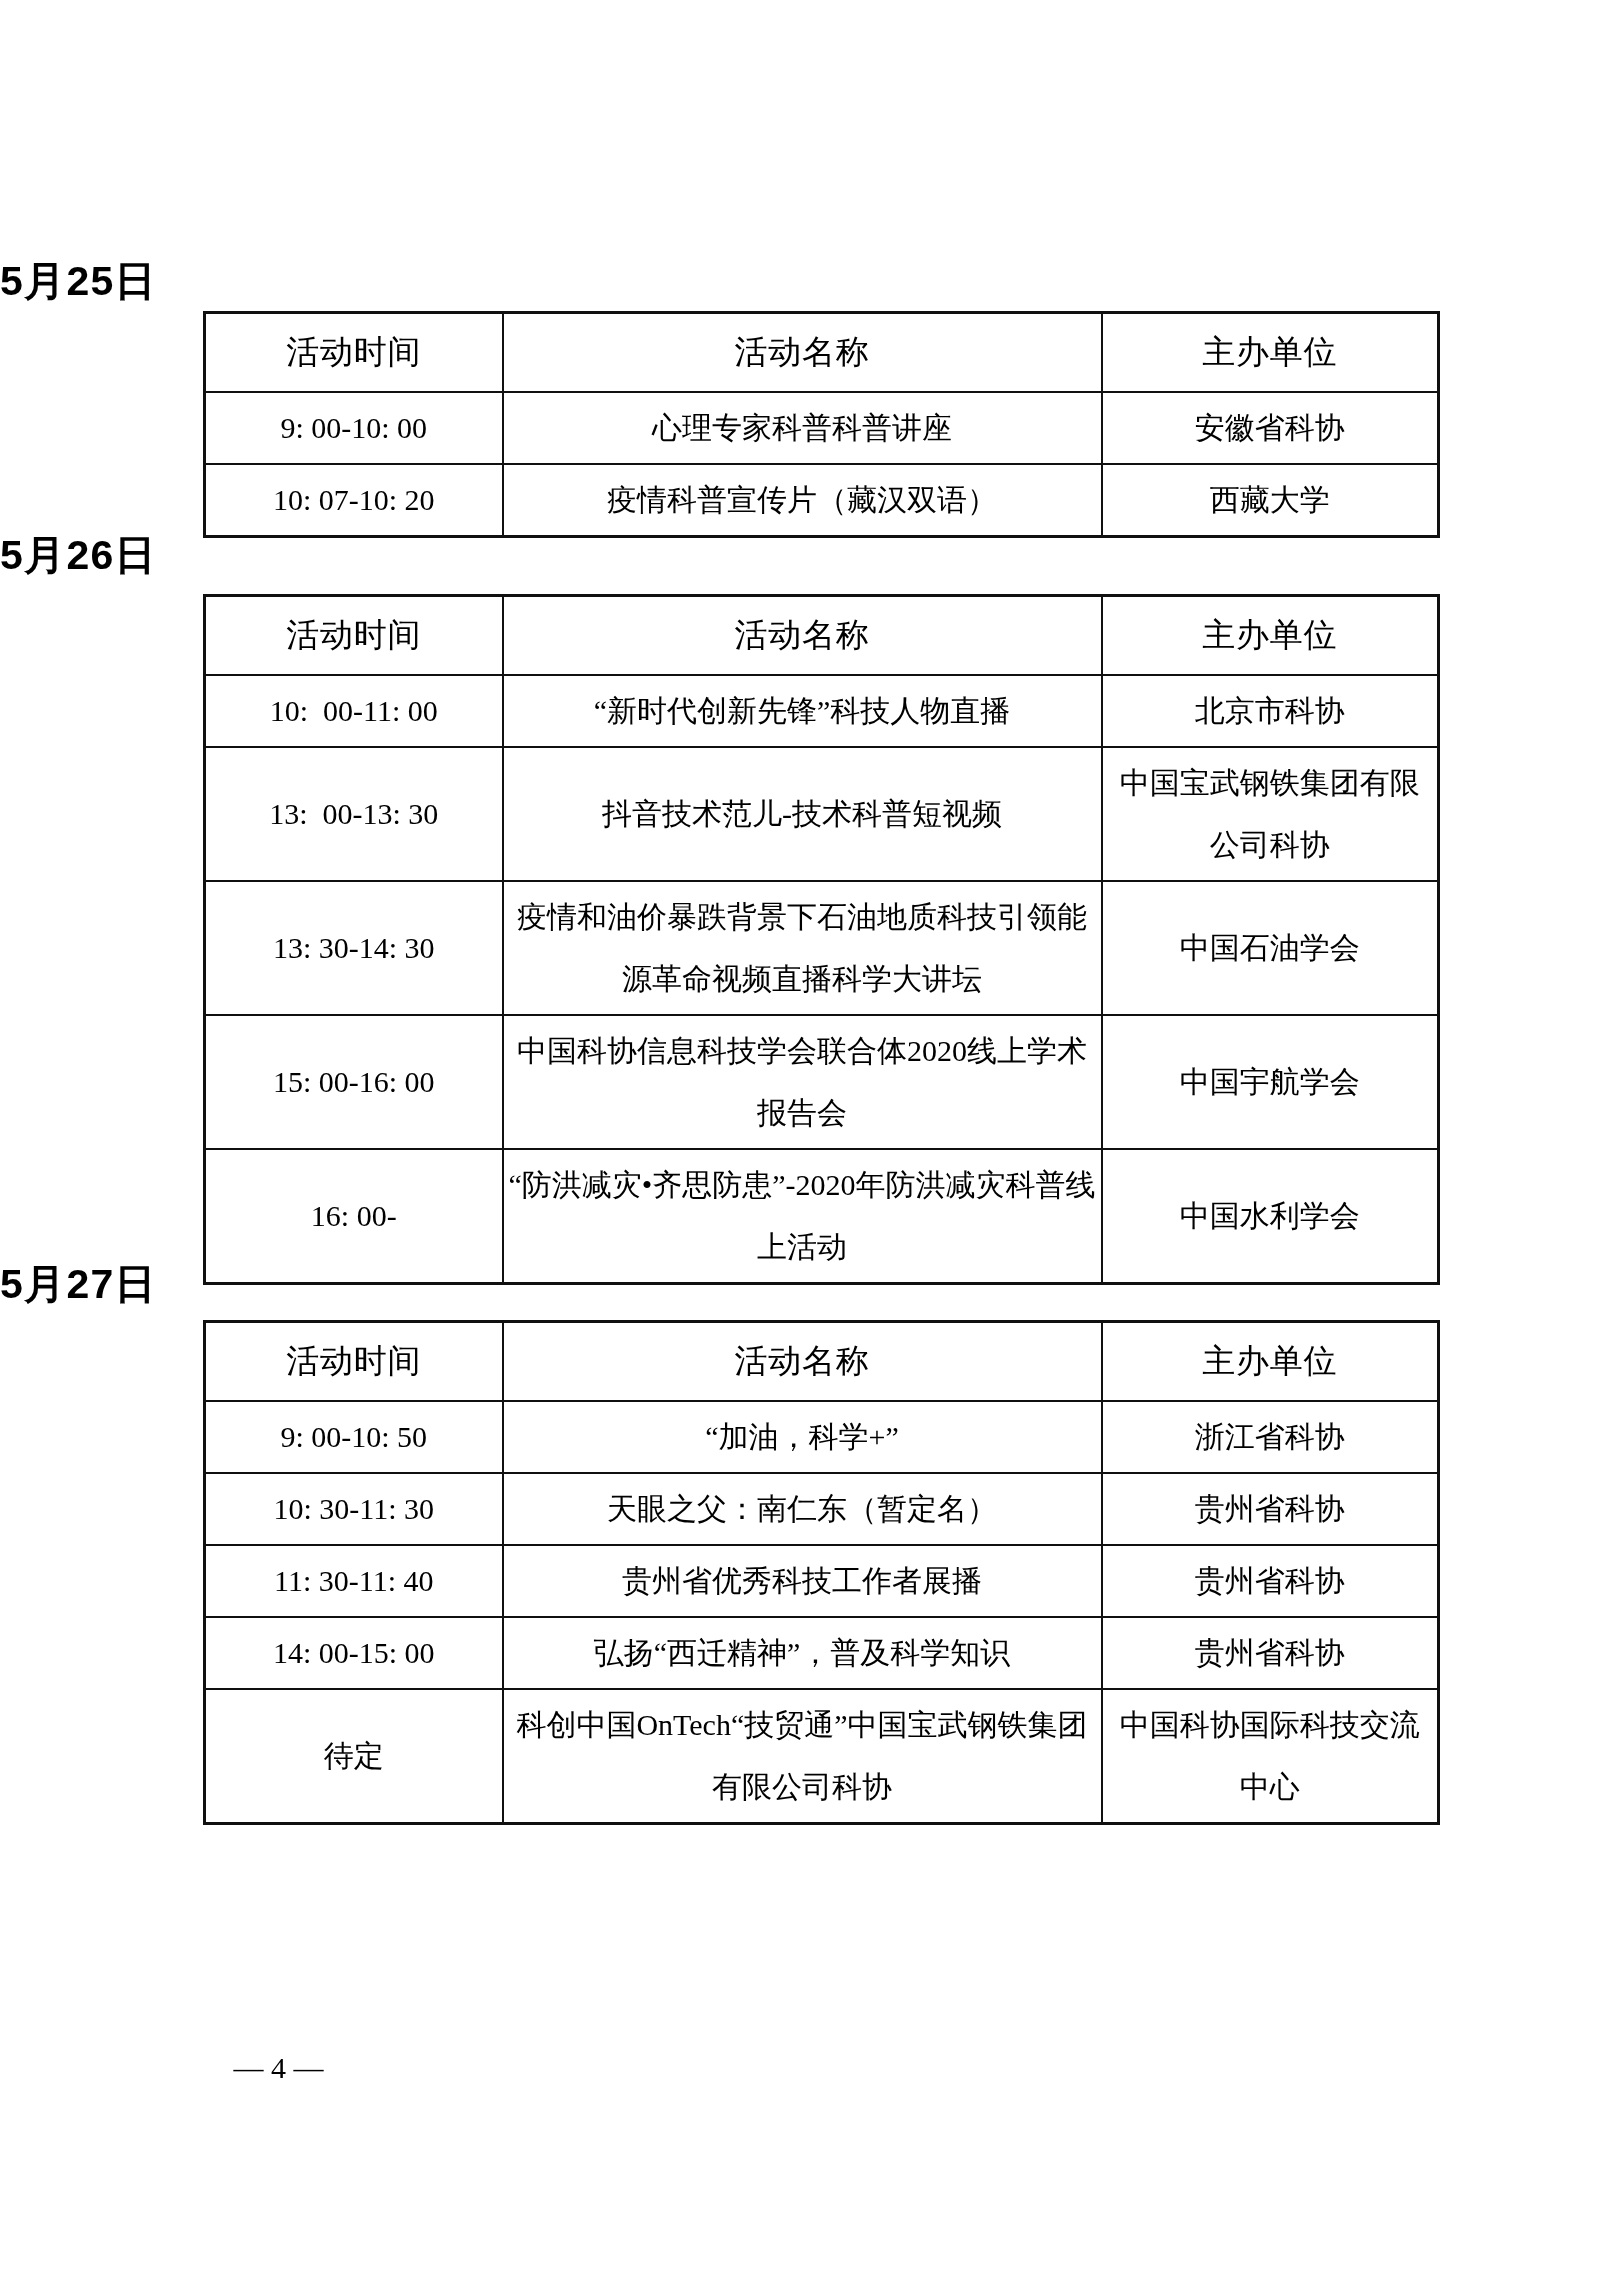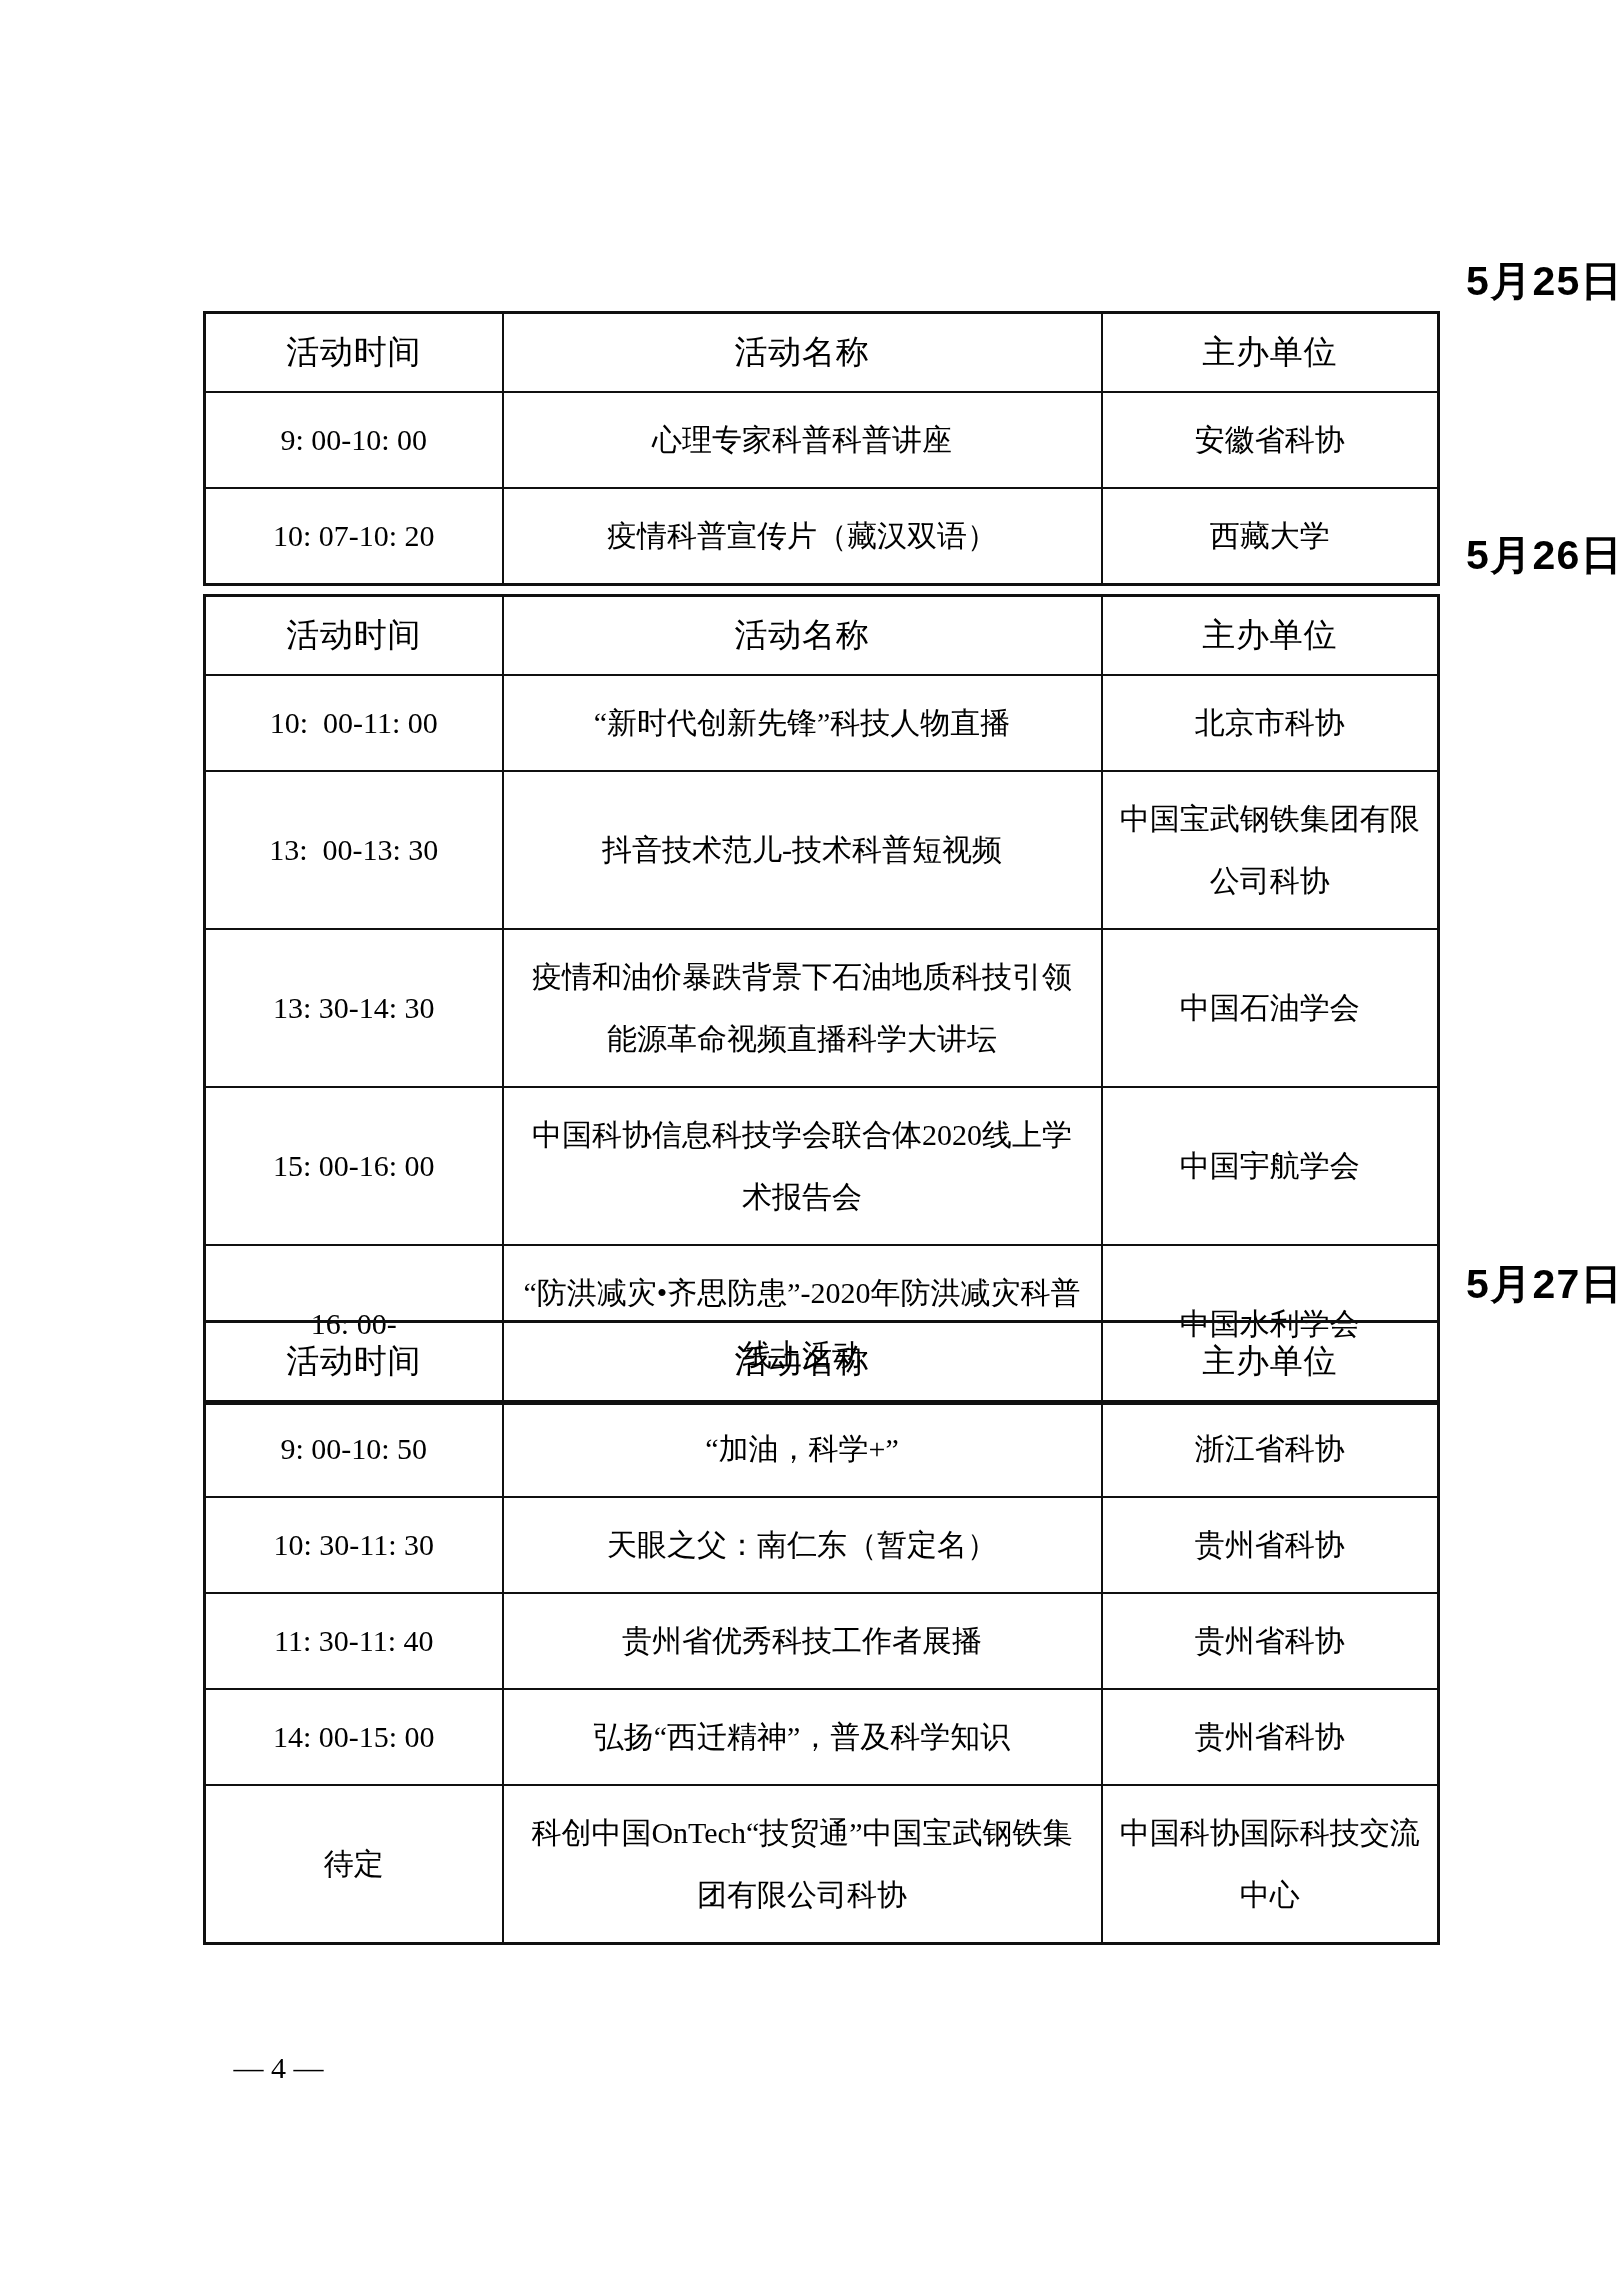--- a/index.html
+++ b/index.html
@@ -3,21 +3,21 @@
 <meta charset="utf-8">
 <style>
   html,body{margin:0;padding:0;}
   body{
     width:1623px;height:2295px;background:#ffffff;position:relative;
     font-family:"Liberation Serif","DejaVu Serif",serif;color:#000;
     overflow:hidden;
   }
   .page{position:absolute;left:0;top:0;width:1623px;height:2295px;}
   .day-title{
-    position:absolute;left:0;width:1623px;text-align:right;
+    position:absolute;left:0;width:1623px;text-align:left;
     font-family:"Liberation Sans","DejaVu Sans",sans-serif;
     font-weight:bold;font-size:41px;line-height:48px;letter-spacing:1.3px;
   }
   .t0{top:257px}.t1{top:531px}.t2{top:1260px}
   table.sched{
     position:absolute;left:203px;width:1235px;
     border-collapse:collapse;table-layout:fixed;
     border:3.3px solid #101010;
   }
   .tb0{top:311px}.tb1{top:594px}.tb2{top:1320px}
@@ -26,21 +26,21 @@
   table.sched col.c-org{width:337px;}
   table.sched th{
     border:2px solid #101010;border-bottom-width:2.6px;
     height:75px;vertical-align:middle;text-align:center;
     font-family:"Liberation Sans","DejaVu Sans",sans-serif;
     font-weight:normal;font-size:33px;letter-spacing:0.7px;
   }
   table.sched td{
     border:2px solid #101010;
     font-size:30px;line-height:62px;vertical-align:middle;
-    padding:16px;word-break:normal;
+    padding:4px;word-break:normal;
   }
   td.time{text-align:center;white-space:pre;}
   td.act{text-align:center;padding-left:17px;padding-right:7.9px;font-family:Liberation Serif, serif;}
   td.org{text-align:center;padding-left:15.7px;padding-right:6.5px;}
   .page-number{
     position:absolute;left:203px;top:2051px;width:151px;
     text-align:center;font-size:30px;line-height:34px;
     font-family:"Liberation Serif","DejaVu Serif",serif;
   }
 </style>

